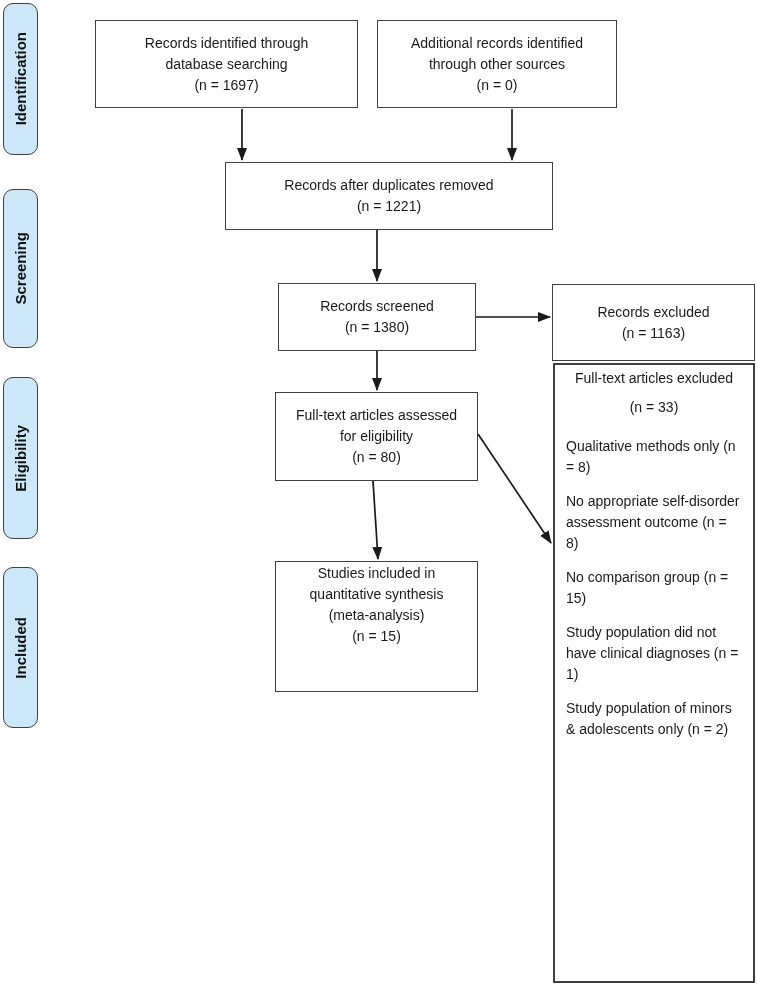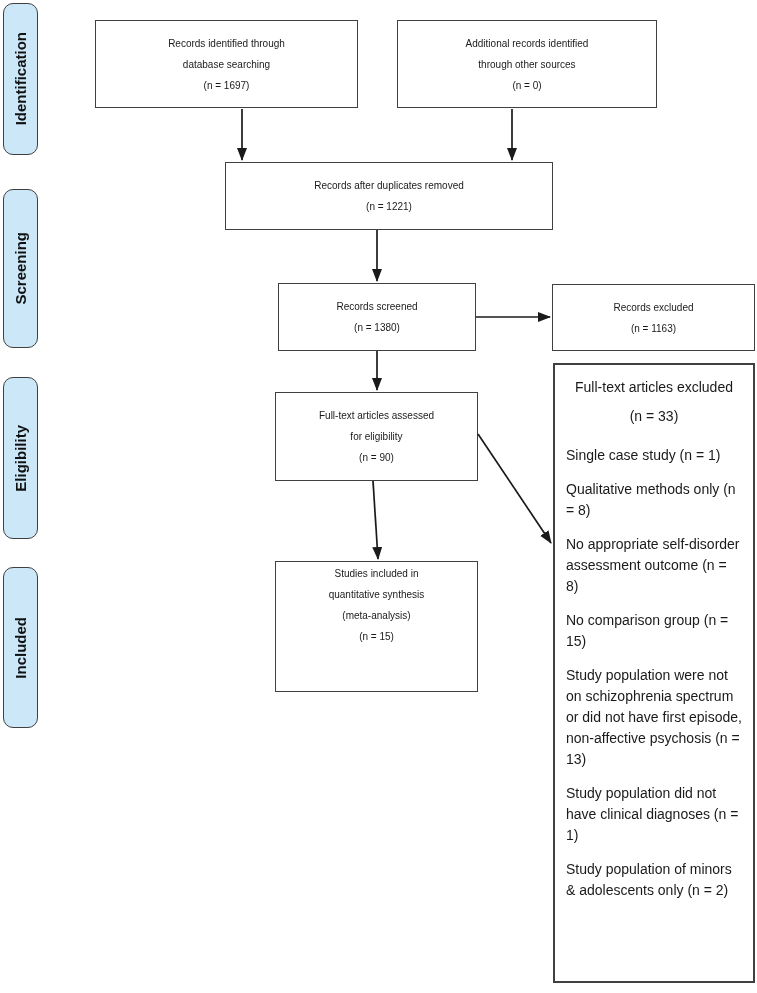--- a/index.html
+++ b/index.html
@@ -39,36 +39,36 @@
     white-space: nowrap;
   }
   .flow-box {
     position: absolute;
     background: #ffffff;
     border: 1.6px solid #404040;
     display: flex;
     align-items: center;
     justify-content: center;
     text-align: center;
-    font-size: 10px;
+    font-size: 14px;
     line-height: 21px;
     white-space: pre-line;
     padding: 4px 8px;
   }
   .flow-box.top-align {
     align-items: flex-start;
     padding-top: 1px;
   }
   .tall-box {
     position: absolute;
     background: #ffffff;
     border: 2px solid #404040;
     font-size: 14px;
     line-height: 21px;
-    padding: 12px 11px 10px 11px;
+    padding: 3px 11px 10px 11px;
   }
   .tall-box .tb-title {
     text-align: center;
     margin-bottom: 8px;
   }
   .tall-box .tb-n {
     text-align: center;
     margin-bottom: 18px;
   }
   .tall-box .tb-reason {
@@ -91,50 +91,48 @@
     <span>Eligibility</span>
   </div>
   <div class="stage-label" style="left:3px; top:567px; width:35px; height:161px;">
     <span>Included</span>
   </div>
 
   <div class="flow-box" style="left:95px; top:20px; width:263px; height:88px;">Records identified through
 database searching
 (n = 1697)</div>
 
-  <div class="flow-box" style="left:397px; top:20px; width:260px; height:88px;">Additional records identified
+  <div class="flow-box" style="left:377px; top:20px; width:240px; height:88px;">Additional records identified
 through other sources
 (n = 0)</div>
 
   <div class="flow-box" style="left:225px; top:162px; width:328px; height:68px;">Records after duplicates removed
 (n = 1221)</div>
 
   <div class="flow-box" style="left:278px; top:283px; width:198px; height:68px;">Records screened
 (n = 1380)</div>
 
-  <div class="flow-box" style="left:552px; top:284px; width:203px; height:67px;">Records excluded
+  <div class="flow-box" style="left:552px; top:284px; width:203px; height:77px;">Records excluded
 (n = 1163)</div>
 
   <div class="flow-box" style="left:275px; top:392px; width:203px; height:89px;">Full-text articles assessed
 for eligibility
-(n = 90)</div>
+(n = 80)</div>
 
   <div class="flow-box top-align" style="left:275px; top:561px; width:203px; height:131px;">Studies included in
 quantitative synthesis
 (meta-analysis)
 (n = 15)</div>
 
   <div class="tall-box" style="left:553px; top:363px; width:202px; height:620px;">
     <div class="tb-title">Full-text articles excluded</div>
     <div class="tb-n">(n = 33)</div>
-    <p class="tb-reason">Single case study (n = 1)</p>
     <p class="tb-reason">Qualitative methods only (n = 8)</p>
     <p class="tb-reason">No appropriate self-disorder assessment outcome (n = 8)</p>
     <p class="tb-reason">No comparison group (n = 15)</p>
-    <p class="tb-reason">Study population were not on schizophrenia spectrum or did not have first episode, non-affective psychosis (n = 13)</p>
     <p class="tb-reason">Study population did not have clinical diagnoses (n = 1)</p>
     <p class="tb-reason">Study population of minors &amp; adolescents only (n = 2)</p>
   </div>
 
   <svg class="arrow-layer" viewBox="0 0 757 993" xmlns="http://www.w3.org/2000/svg">
     <defs>
       <marker id="ah" markerUnits="userSpaceOnUse" markerWidth="14" markerHeight="12" refX="12" refY="5" orient="auto">
         <path d="M0,0 L13,5 L0,10 z" fill="#1a1a1a"></path>
       </marker>
     </defs>

